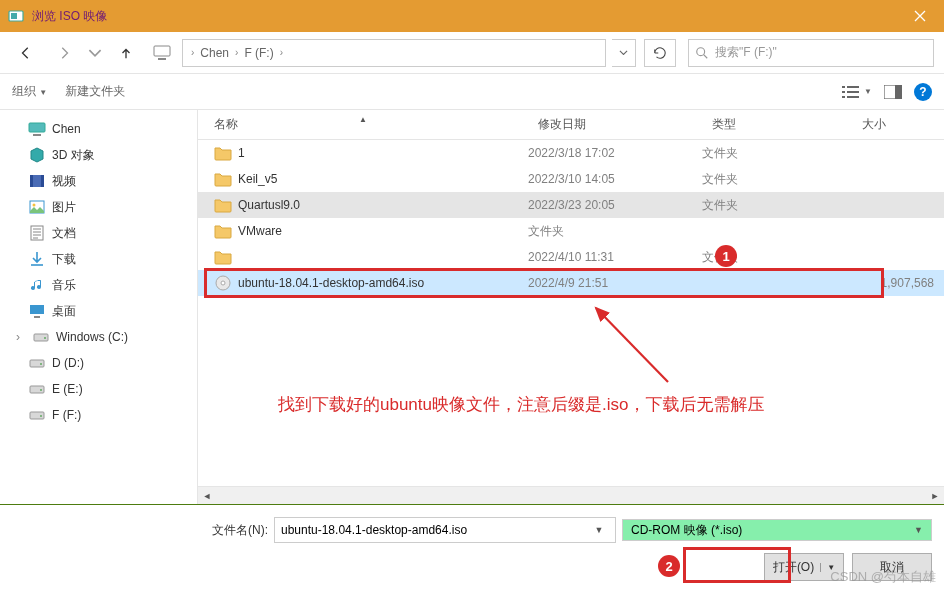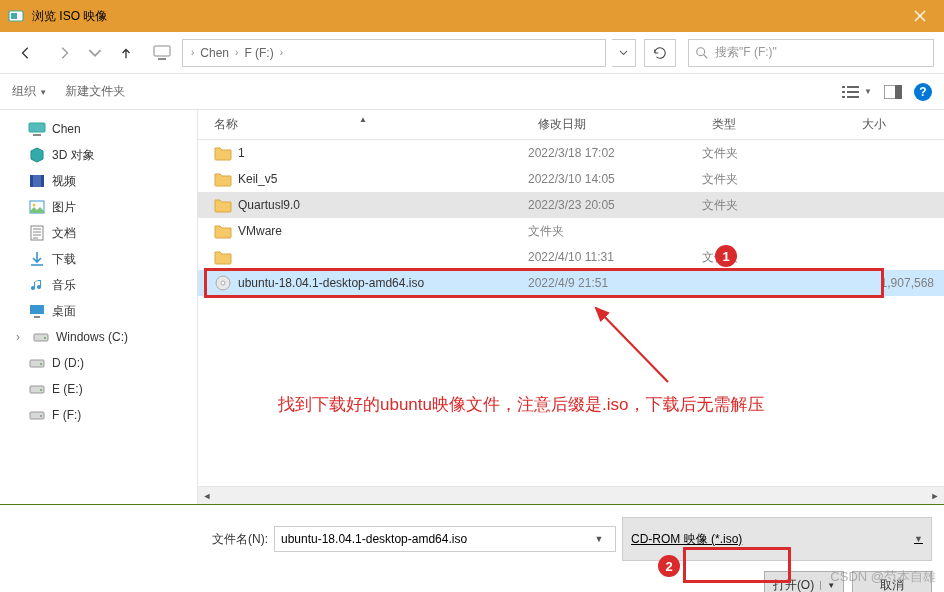--- a/index.html
+++ b/index.html
@@ -1,18 +1,18 @@
 <!DOCTYPE html>
 <html><head>
   <meta charset="utf-8">
   <style>
     * { box-sizing: border-box; margin: 0; padding: 0; }
     body { font-family: "Microsoft YaHei", "Segoe UI", sans-serif; font-size: 12px; background: #fff; width: 944px; height: 592px; overflow: hidden; display: flex; flex-direction: column; }
     
-    .titlebar { height: 32px; background: #e49b32; color: #000000; display: flex; align-items: center; padding: 0 2px 0 8px; }
+    .titlebar { height: 32px; background: #e49b32; color: #701a75; display: flex; align-items: center; padding: 0 2px 0 8px; }
     .titlebar .app-icon { width: 16px; height: 16px; margin-right: 8px; display: inline-flex; align-items: center; justify-content: center; }
     .titlebar .title { flex: 1; font-size: 12px; }
     .titlebar .close { width: 45px; height: 32px; display: flex; align-items: center; justify-content: center; font-size: 14px; }
     
     .navbar { height: 42px; border-bottom: 1px solid #e5e5e5; display: flex; align-items: center; padding: 8px 10px; gap: 6px; }
     .nav-btn { width: 32px; height: 28px; display: flex; align-items: center; justify-content: center; color: #999; }
     .nav-btn.active { color: #333; }
     .nav-btn svg { width: 14px; height: 14px; }
     .pc-icon { width: 24px; height: 20px; margin: 0 2px; display: flex; align-items: center; justify-content: center; color: #666; }
     
@@ -67,21 +67,21 @@
     
     .scrollbar-h { height: 18px; border-top: 1px solid #e5e5e5; display: flex; align-items: center; background: #f0f0f0; }
     .sb-btn { width: 18px; height: 18px; display: flex; align-items: center; justify-content: center; color: #555; font-size: 9px; }
     .sb-track { flex: 1; }
     
     .bottom { height: 88px; border-top: 1px solid #4d7c0f; padding: 12px 12px 0; display: flex; flex-direction: column; gap: 10px; position: relative; }
     .file-row { display: flex; align-items: center; gap: 6px; padding-left: 200px; }
     .file-row label { color: #333; }
     .file-input { flex: 1; height: 26px; border: 1px solid #ccc; padding: 0 6px; display: flex; align-items: center; background: #fff; }
     .file-input .dd { width: 20px; display: flex; align-items: center; justify-content: center; color: #555; margin-left: auto; font-size: 9px; }
-    .filter { width: 310px; height: 44px; border: 1px solid #ccc; padding: 0 8px; display: flex; align-items: center; background: #e5e5e5; text-decoration: underline; }
+    .filter { width: 310px; height: 22px; border: 1px solid #ccc; padding: 0 8px; display: flex; align-items: center; background: #86efac; }
     .filter .dd { margin-left: auto; font-size: 9px; color: #555; }
     
     .btn-row { display: flex; gap: 8px; justify-content: flex-end; }
     .btn { width: 80px; height: 28px; border: 1px solid #adadad; background: #e1e1e1; display: flex; align-items: center; justify-content: center; color: #333; }
     
     .watermark { position: fixed; right: 8px; bottom: 6px; color: rgba(150,150,150,0.7); font-size: 13px; pointer-events: none; }
   </style>
 </head>
 <body>
 

